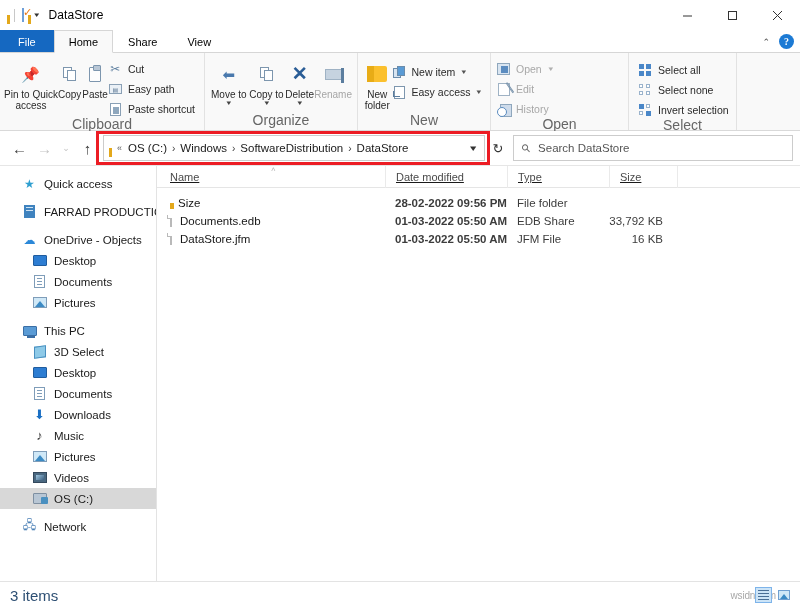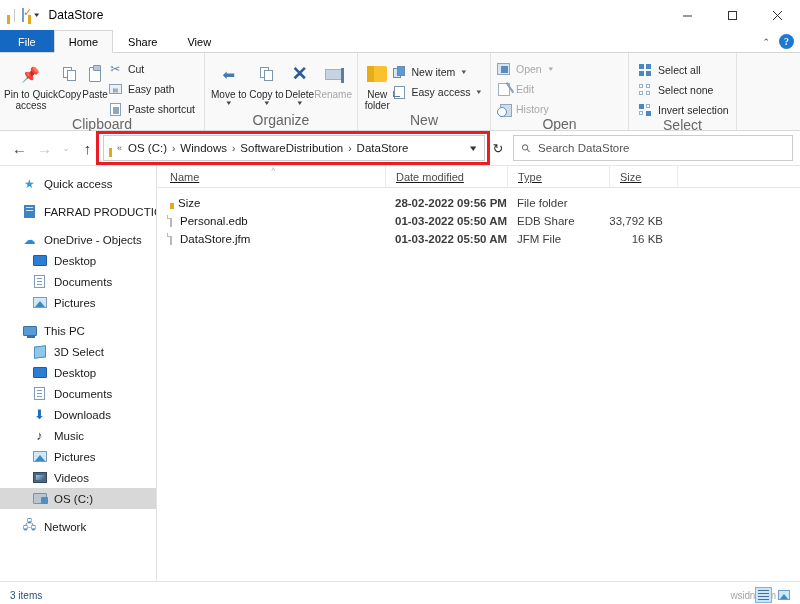--- a/index.html
+++ b/index.html
@@ -460,21 +460,21 @@
     width:4px; height:4px; background:#fff;
     border-left:1px solid #b9b9b9; border-bottom:1px solid #b9b9b9;
   }
 
   
   .statusbar {
     height: 27px; border-top: 1px solid #e3e3e3;
     background: #fff; display: flex; align-items: center;
     padding: 0 10px; position: relative;
   }
-  .status-text { font-size: 10px; color: #2d4f73; text-align: right; }
+  .status-text { font-size: 15px; color: #2d4f73; text-align: right; }
   .view-btns {
     position: absolute; right: 8px; top: 5px;
     display: flex; gap: 3px;
   }
   .vb {
     width: 17px; height: 16px; border: 1px solid transparent;
     display:flex; align-items:center; justify-content:center;
   }
   .vb.on { border-color: #7eb4ea; background: #cce4f7; }
   .vb-det { width: 11px; height: 10px; position: relative; }
@@ -884,21 +884,21 @@
           <span>Size</span>
         </div>
         <div class="cell date" style="width:122px">28-02-2022 09:56 PM</div>
         <div class="cell type" style="width:102px">File folder</div>
         <div class="cell size" style="width:68px"></div>
       </div>
 
       <div class="row">
         <div class="cell name" style="width:228px">
           <span class="ico"><span class="file-ico"></span></span>
-          <span>Personal.edb</span>
+          <span>Documents.edb</span>
         </div>
         <div class="cell date" style="width:122px">01-03-2022 05:50 AM</div>
         <div class="cell type" style="width:102px">EDB Share</div>
         <div class="cell size" style="width:68px">33,792 KB</div>
       </div>
 
       <div class="row">
         <div class="cell name" style="width:228px">
           <span class="ico"><span class="file-ico"></span></span>
           <span>DataStore.jfm</span>

